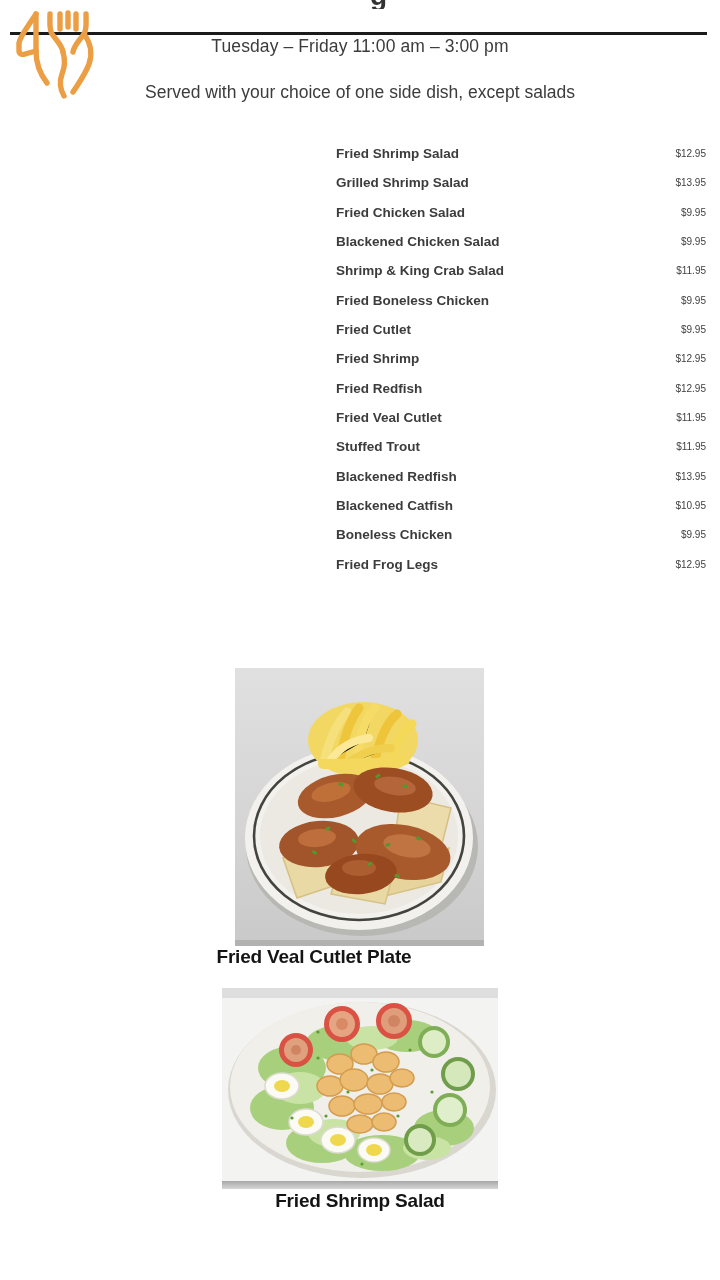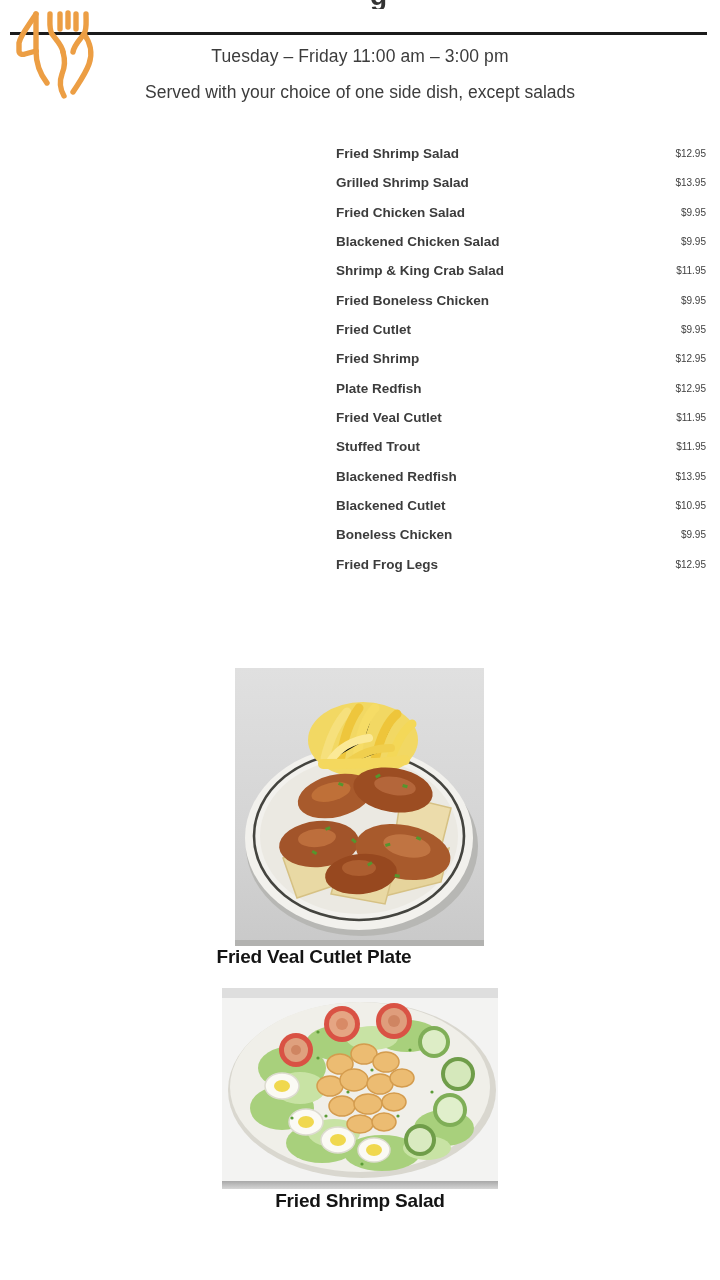--- a/index.html
+++ b/index.html
@@ -39,21 +39,21 @@
 
   .logo {
     position: absolute;
     left: 10px; top: 8px;
     width: 92px; height: 98px;
     z-index: 2;
   }
 
   .schedule-line {
     position: absolute;
-    left: 0; top: 46px;
+    left: 0; top: 36px;
     width: 720px;
     text-align: center;
     font-size: 17.5px;
     color: #3c3c3c;
     letter-spacing: 0.1px;
   }
   .note-line {
     position: absolute;
     left: 0; top: 82px;
     width: 720px;
@@ -189,41 +189,41 @@
         <span class="menu-name">Fried Cutlet</span>
         <span class="menu-price">$9.95</span>
       </div>
 
       <div class="menu-row">
         <span class="menu-name">Fried Shrimp</span>
         <span class="menu-price">$12.95</span>
       </div>
 
       <div class="menu-row">
-        <span class="menu-name">Plate Redfish</span>
+        <span class="menu-name">Fried Redfish</span>
         <span class="menu-price">$12.95</span>
       </div>
 
       <div class="menu-row">
         <span class="menu-name">Fried Veal Cutlet</span>
         <span class="menu-price">$11.95</span>
       </div>
 
       <div class="menu-row">
         <span class="menu-name">Stuffed Trout</span>
         <span class="menu-price">$11.95</span>
       </div>
 
       <div class="menu-row">
         <span class="menu-name">Blackened Redfish</span>
         <span class="menu-price">$13.95</span>
       </div>
 
       <div class="menu-row">
-        <span class="menu-name">Blackened Cutlet</span>
+        <span class="menu-name">Blackened Catfish</span>
         <span class="menu-price">$10.95</span>
       </div>
 
       <div class="menu-row">
         <span class="menu-name">Boneless Chicken</span>
         <span class="menu-price">$9.95</span>
       </div>
 
       <div class="menu-row">
         <span class="menu-name">Fried Frog Legs</span>

